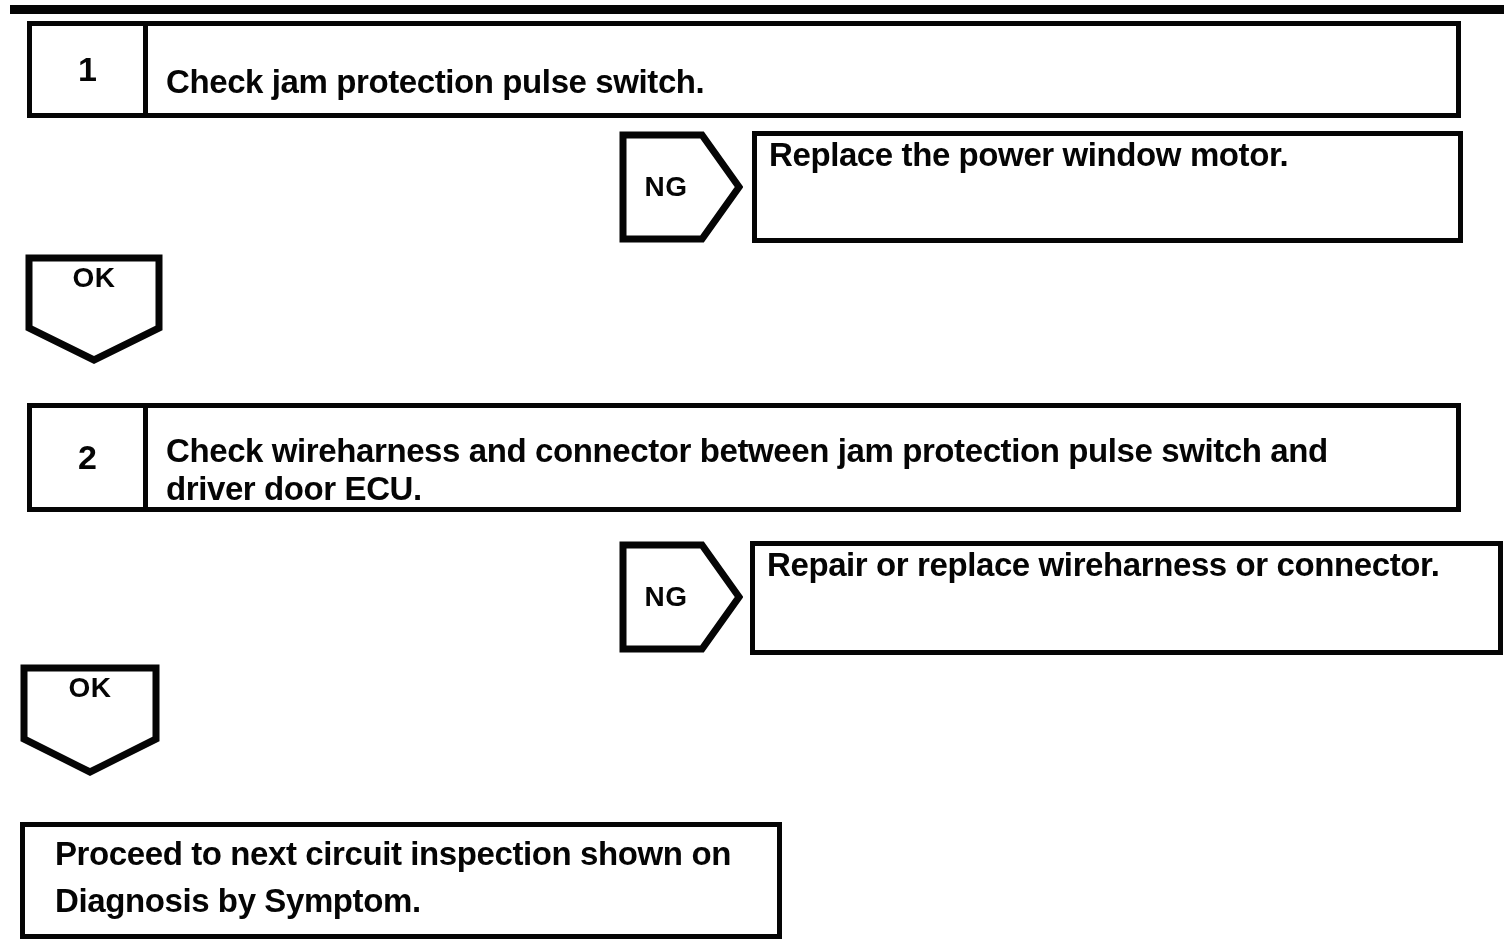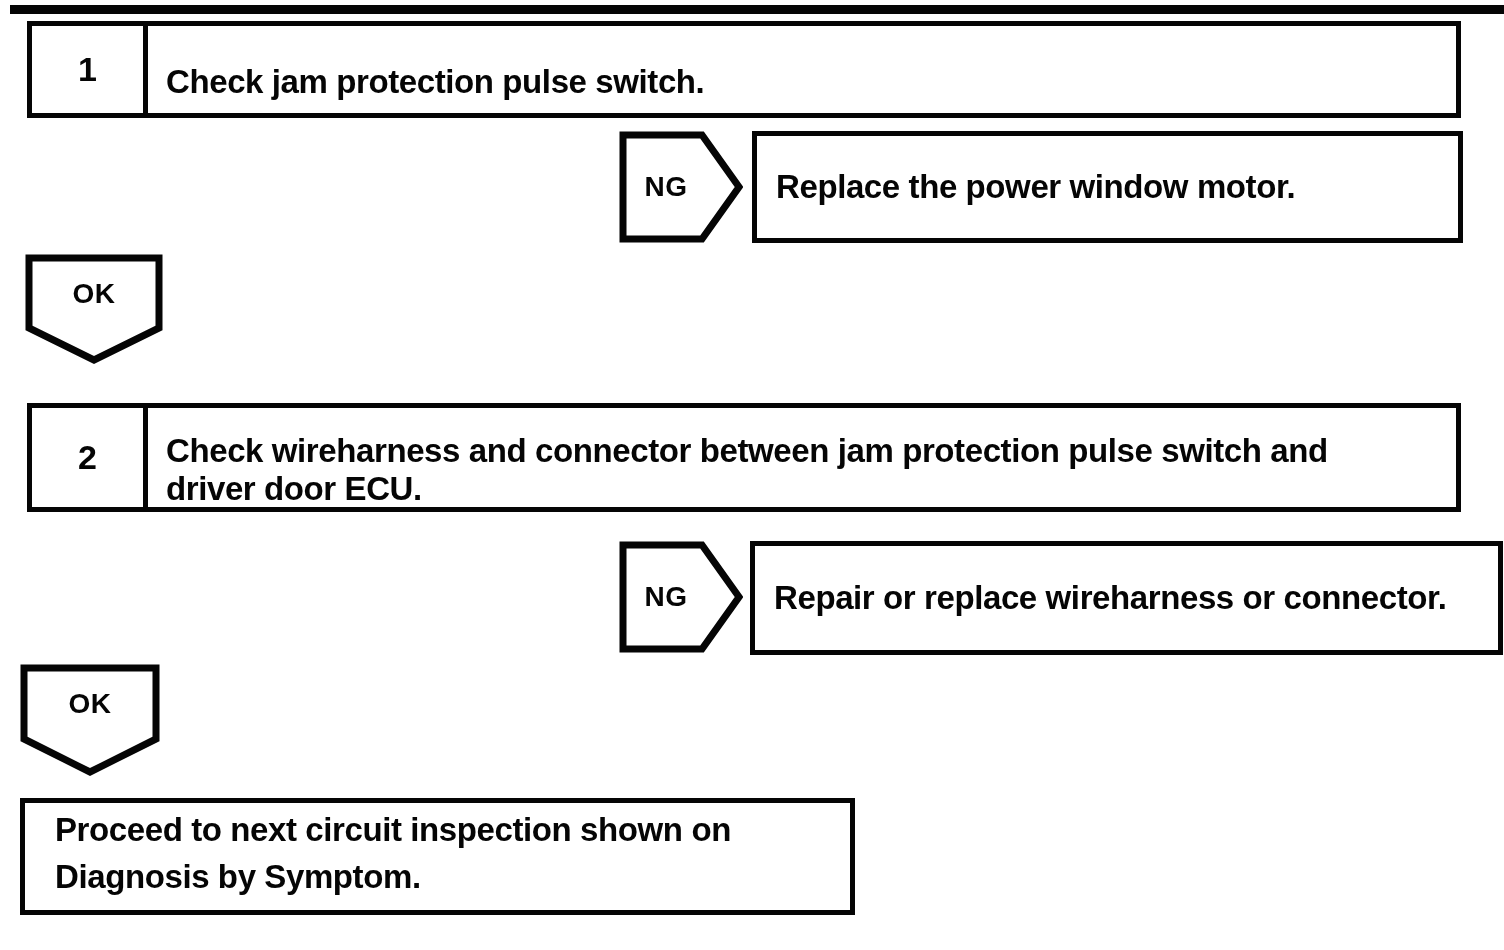--- a/index.html
+++ b/index.html
@@ -51,39 +51,39 @@
     line-height: 1.14;
     white-space: pre-line;
     margin-top: 24px;
   }
 
   
   .result-box {
     border: 5px solid #050505;
     background: #fff;
     display: flex;
-    align-items: center;
-    padding-left: 19px;
+    align-items: flex-start;
+    padding-left: 12px;
     font-size: 33px;
     letter-spacing: -0.4px;
   }
 
   
   .shape { }
   .shape svg { position: absolute; left: 0; top: 0; width: 100%; height: 100%; }
   .shape-label {
     position: absolute; inset: 0;
     display: flex;
     align-items: center;
     justify-content: center;
     font-size: 28px;
     letter-spacing: 0.5px;
   }
   .ng-label { padding-right: 30px; }
-  .ok-label { align-items: flex-start; padding-top: 24px; }
+  .ok-label { align-items: flex-start; padding-top: 8px; }
 
   
   .terminal-box {
     border: 5px solid #050505;
     background: #fff;
     display: flex;
     align-items: center;
     padding: 0 10px 6px 30px;
     font-size: 33px;
     letter-spacing: -0.4px;
@@ -142,18 +142,18 @@
     <span>Repair or replace wireharness or connector.</span>
   </div>
 
   <div class="abs shape" style="left:20px; top:664px; width:140px; height:112px;">
     <svg viewBox="0 0 140 112">
       <polygon points="4,4 136,4 136,75 70,108 4,75" fill="#ffffff" stroke="#050505" stroke-width="7"></polygon>
     </svg>
     <div class="shape-label ok-label">OK</div>
   </div>
 
-  <div class="abs terminal-box" style="left:20px; top:798px; width:835px; height:117px;">
+  <div class="abs terminal-box" style="left:20px; top:822px; width:762px; height:117px;">
     <span>Proceed to next circuit inspection shown on
 Diagnosis by Symptom.</span>
   </div>
 
 </div>
 
 </body></html>

